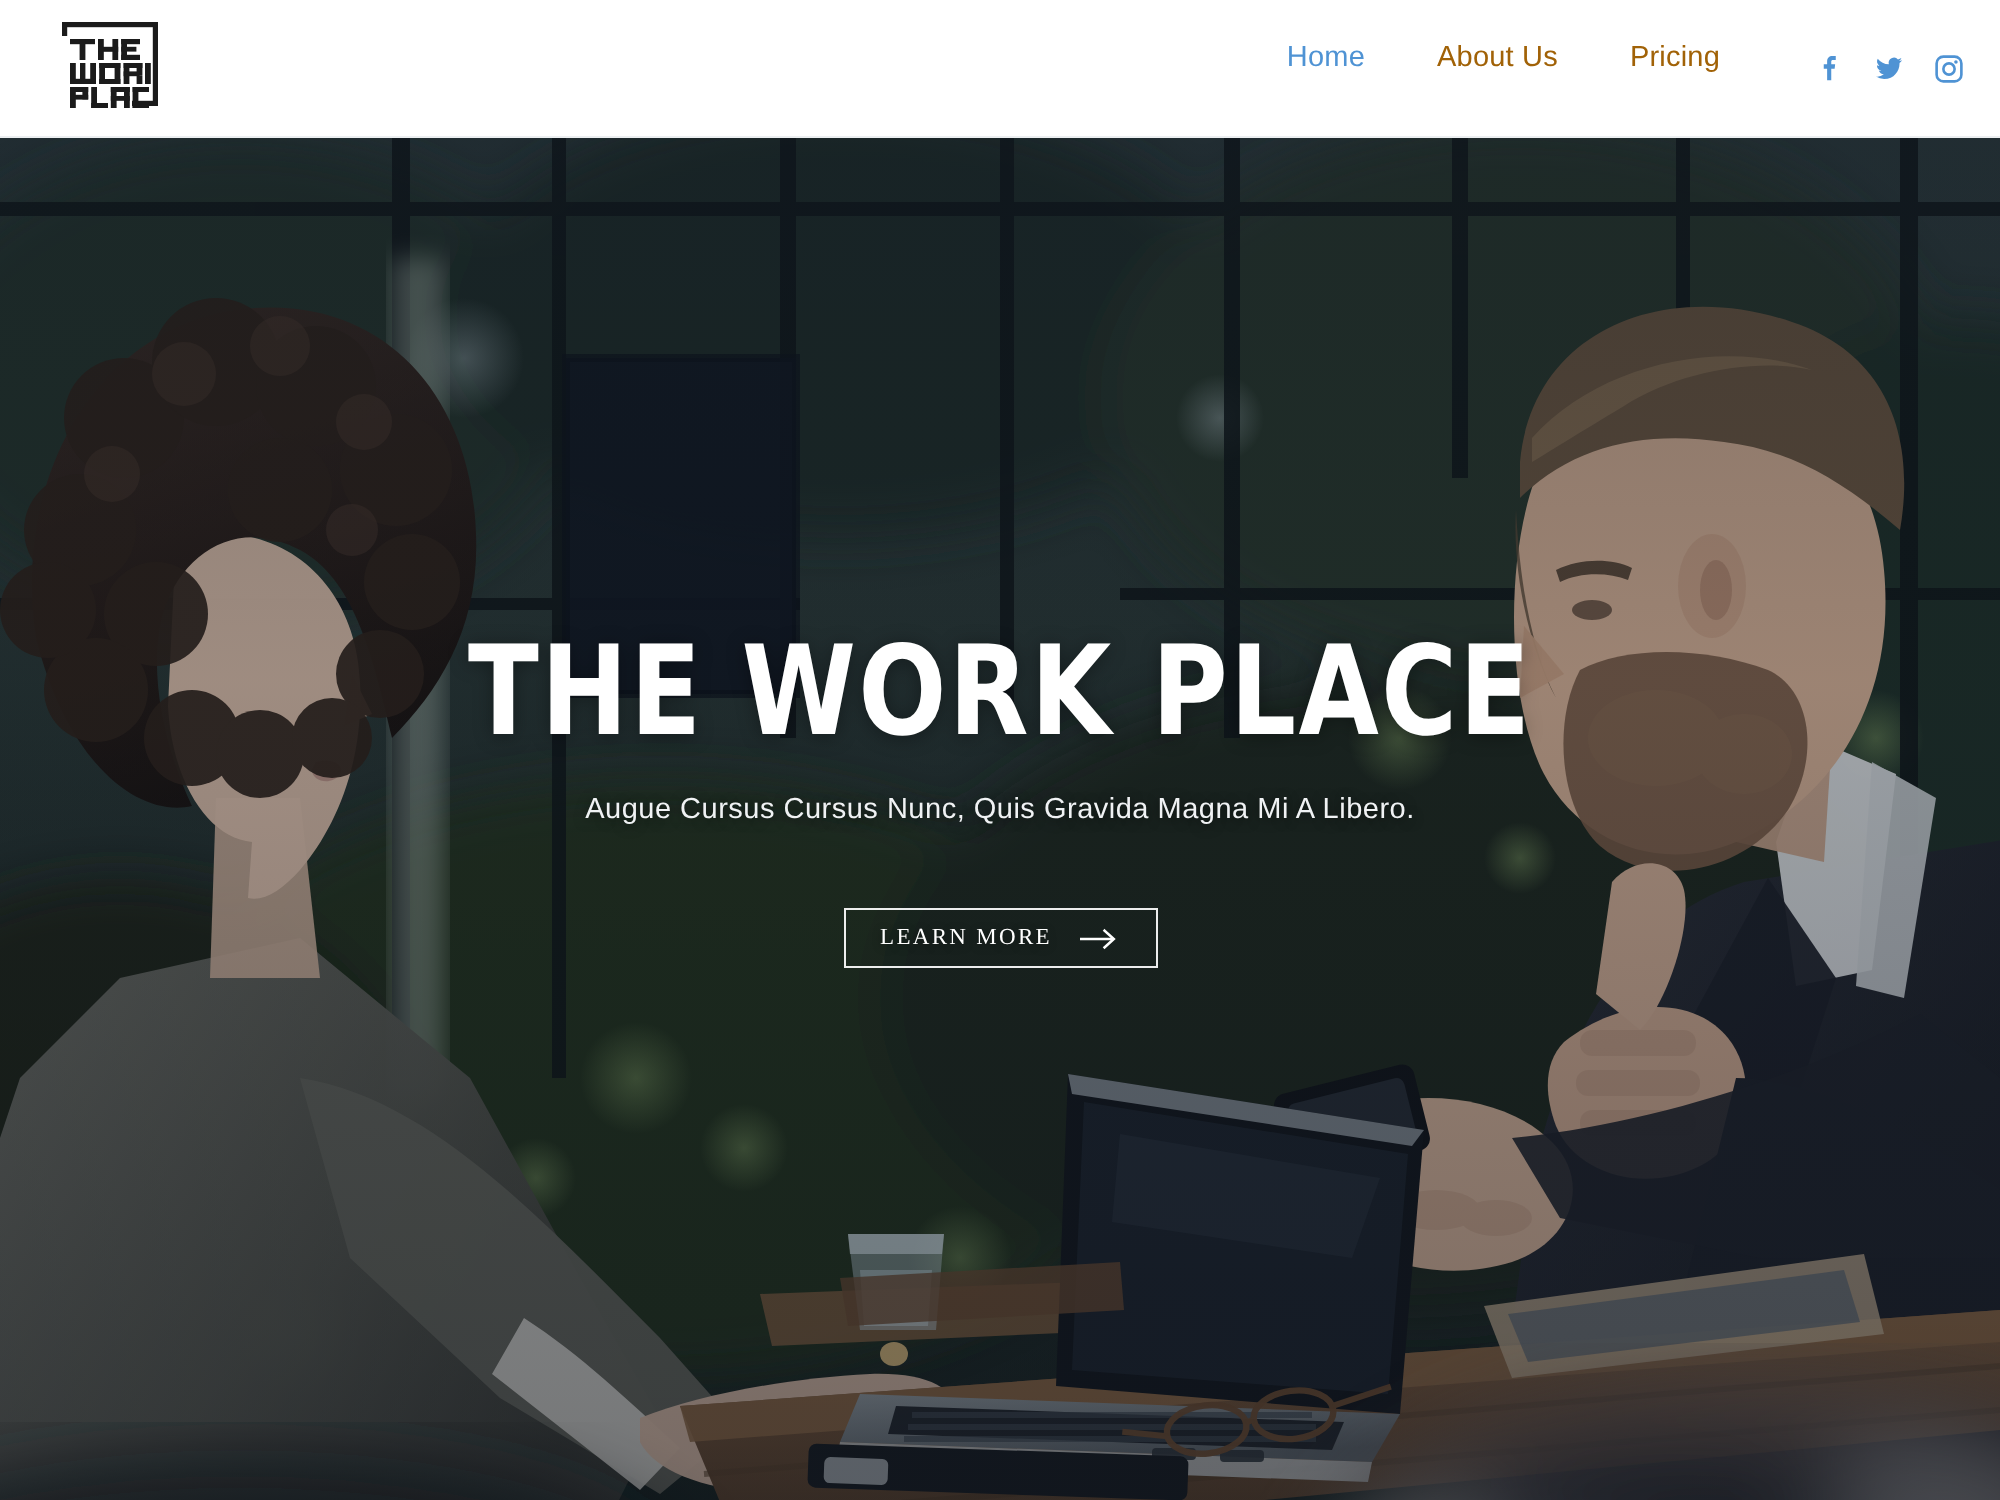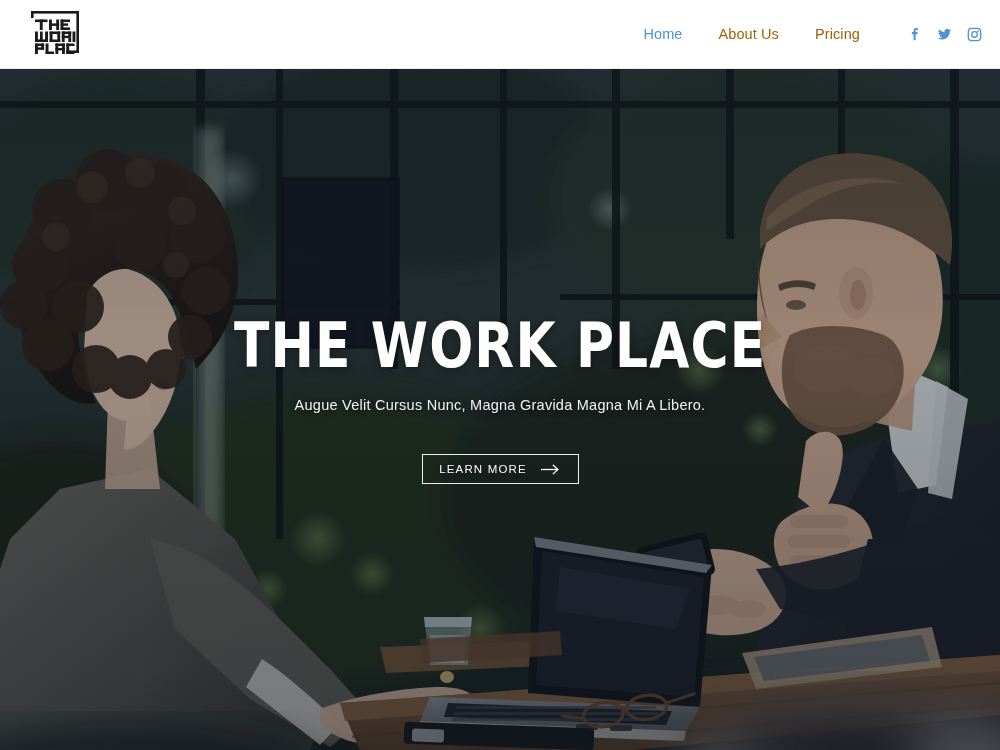--- a/index.html
+++ b/index.html
@@ -21,21 +21,21 @@
   }
   .logo {
     position:absolute; left:22px; top:8px;
     width:64px; height:52px;
   }
   .logo svg { display:block; }
 
   .nav {
     position:absolute; right:122px; top:0;
     height:58px;
-    display:flex; 
+    display:flex; align-items:center;
     gap:0px;
   }
   .nav-item {
     font-size:14.5px;
     color:#a16207;
     letter-spacing:.1px;
     padding:0 18px;
     line-height:69px;
     cursor:pointer;
     white-space:nowrap;
@@ -105,21 +105,21 @@
     margin-top:41px;
     width:157px; height:30px;
     border:1px solid rgba(255,255,255,.92);
     background:transparent;
     color:#ffffff;
     font-size:11.5px;
     letter-spacing:1.15px;
     display:flex; align-items:center; justify-content:center;
     gap:14px;
     cursor:pointer;
-    font-family:Liberation Sans, sans-serif;
+    font-family:Liberation Serif, serif;
     text-shadow:0 1px 5px rgba(0,0,0,.45);
   }
   .hero-btn .arrow { display:flex; align-items:center; }
   .hero-btn .arrow svg { display:block; }
 </style>
 </head>
 <body>
 
 <div class="page">
 
@@ -499,21 +499,21 @@
         <g filter="url(#soft20)" opacity=".8">
           <ellipse cx="120" cy="726" rx="220" ry="70" fill="#151a1d"></ellipse>
         </g>
       </svg>
     </div>
 
     <div class="hero-tint"></div>
 
     <div class="hero-content">
       <h1 class="hero-title">THE WORK PLACE</h1>
-      <p class="hero-sub">Augue Velit Cursus Nunc, Magna Gravida Magna Mi A Libero.</p>
+      <p class="hero-sub">Augue Cursus Cursus Nunc, Quis Gravida Magna Mi A Libero.</p>
       <button class="hero-btn">
         <span>LEARN MORE</span>
         <span class="arrow">
           <svg viewBox="0 0 22 12" width="20" height="11">
             <path d="M0 6 H18" stroke="#ffffff" stroke-width="1.4" fill="none"></path>
             <path d="M13.5 1.4 L18.6 6 L13.5 10.6" stroke="#ffffff" stroke-width="1.4" fill="none" stroke-linecap="square"></path>
           </svg>
         </span>
       </button>
     </div>

